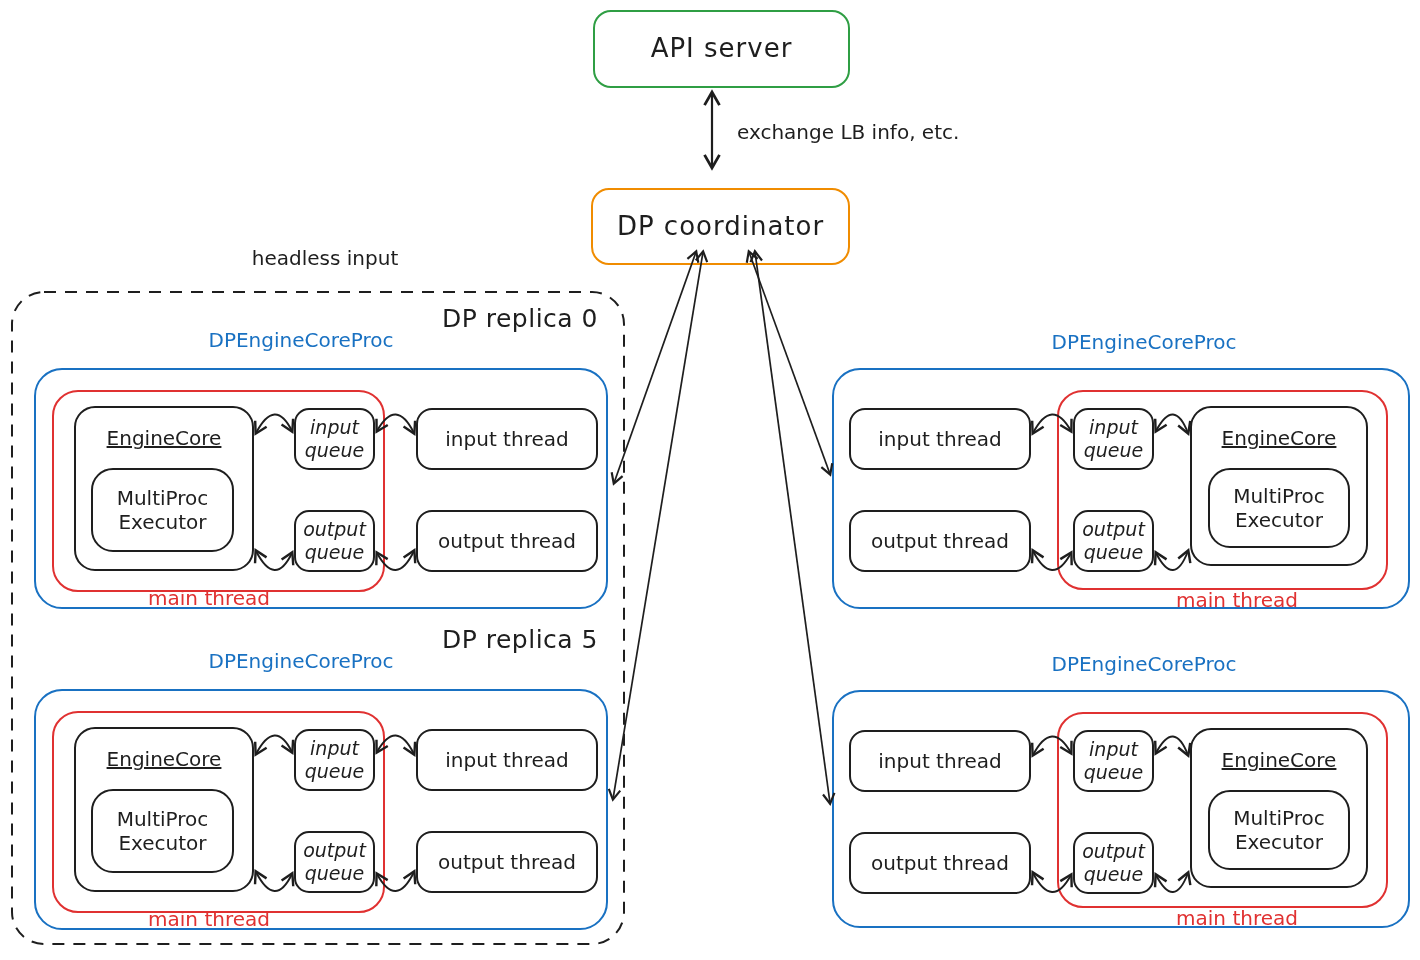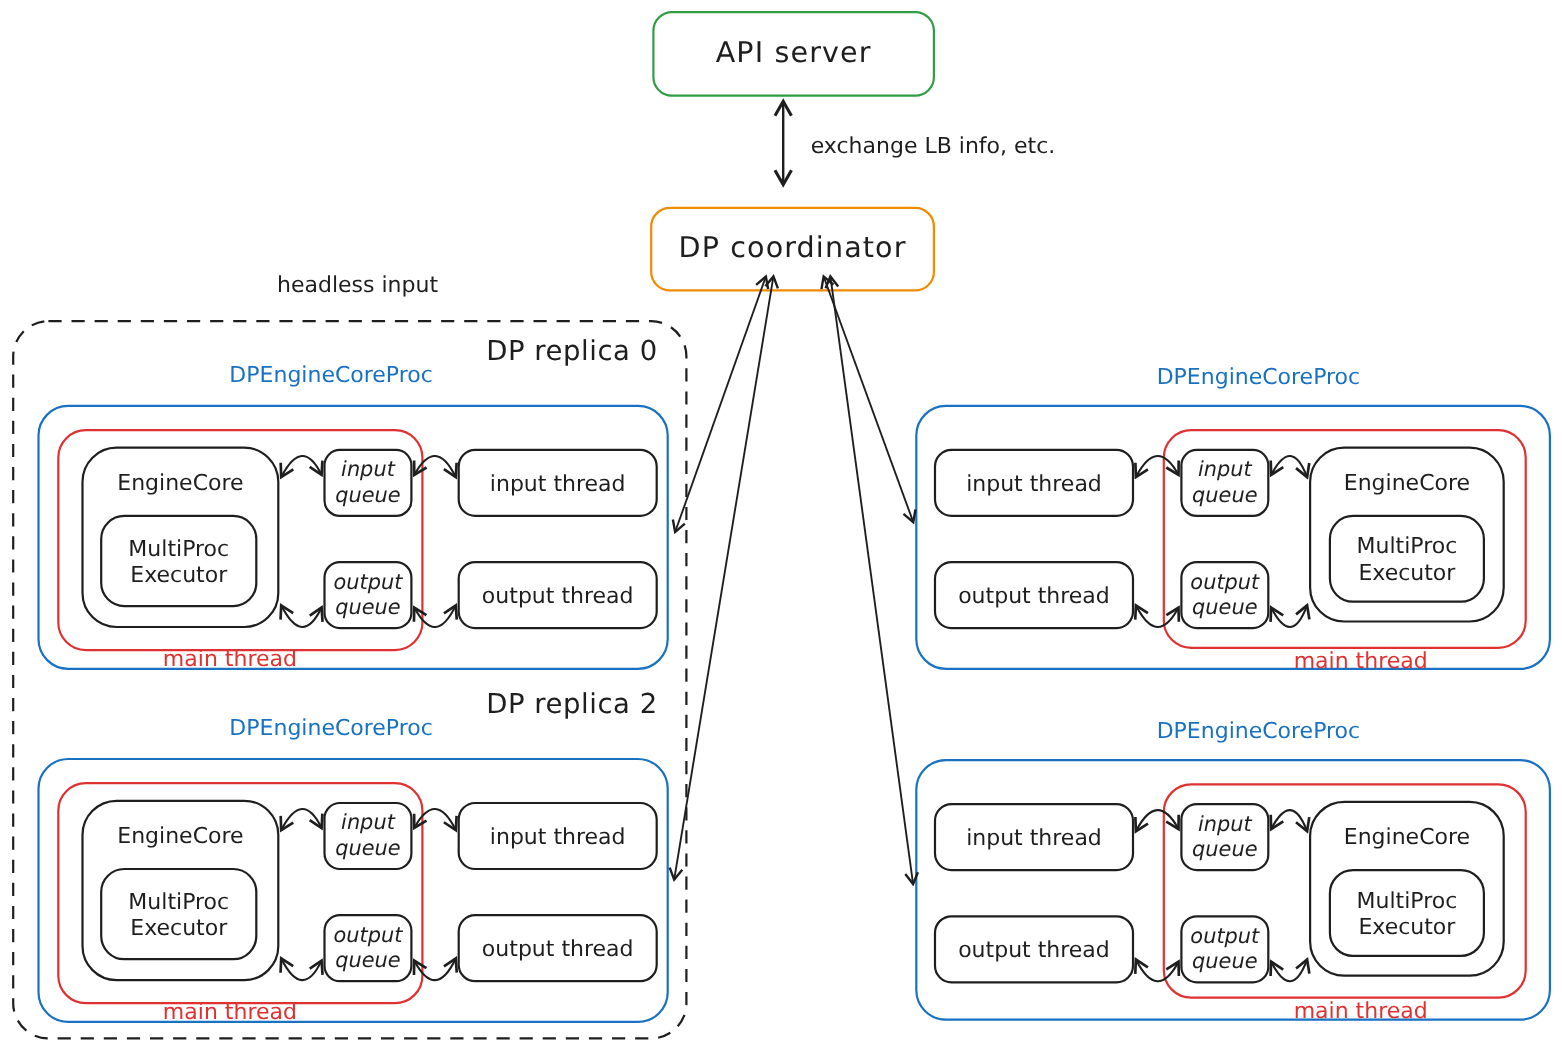--- a/index.html
+++ b/index.html
@@ -6,21 +6,21 @@
   #canvas{
     position:relative;width:1420px;height:960px;background:#ffffff;overflow:hidden;
     font-family:"DejaVu Sans","Liberation Sans",sans-serif;color:var(--ink,#1e1e1e);padding-left:31px;
   }
   .box{position:absolute;box-sizing:border-box;border:2.3px solid var(--ink,#1e1e1e);
        border-radius:18px;background:transparent;}
   .blue-box{border-color:var(--blue,#1971c2);border-radius:28px;border-width:2.4px;}
   .red-box{border-color:var(--red,#e03131);border-radius:26px;border-width:2.4px;}
   .green-box{border-color:var(--green,#2f9e44);border-width:2.6px;}
   .orange-box{border-color:var(--orange,#f08c00);border-width:2.6px;}
-  .engine-box{border-radius:32px;}
+  .engine-box{border-radius:21px;text-decoration:underline;}
   .center-text{display:flex;align-items:center;justify-content:center;text-align:center;line-height:1.2;}
   .top-text{display:flex;align-items:flex-start;justify-content:center;padding-top:18px;text-align:center;}
   .label{position:absolute;white-space:nowrap;}
   .lbl-center{text-align:center;white-space:normal;}
   .blue-text{color:var(--blue,#1971c2);}
   .red-text{color:var(--red,#e03131);}
   .f-title{font-size:25px;font-weight:500;letter-spacing:0.5px;}
   .f-node{font-size:26px;font-weight:500;letter-spacing:1px;}
   .f-box{font-size:20px;font-weight:500;}
   .f-queue{font-size:19px;font-weight:500;font-style:italic;}
@@ -65,21 +65,21 @@
     <div class="box center-text f-box" style="left:416px;top:408px;width:182px;height:62px;border-radius:16px;">
       <span>input thread</span>
     </div>
     <div class="box center-text f-box" style="left:416px;top:510px;width:182px;height:62px;border-radius:16px;">
       <span>output thread</span>
     </div>
     <div class="label f-box lbl-center red-text" style="left:139px;top:586px;width:140px;">main thread</div>
   </div>
 
   <div class="grp">
-    <div class="label f-title lbl-center" style="left:420px;top:625px;width:200px;">DP replica 2</div>
+    <div class="label f-title lbl-center" style="left:420px;top:625px;width:200px;">DP replica 5</div>
     <div class="label f-box lbl-center blue-text" style="left:201px;top:649px;width:200px;">DPEngineCoreProc</div>
     <div class="box blue-box" style="left:34px;top:689px;width:574px;height:241px;"></div>
     <div class="box red-box" style="left:52px;top:711px;width:333px;height:202px;"></div>
     <div class="box engine-box top-text f-box" style="left:74px;top:727px;width:180px;height:165px;">
       <span>EngineCore</span>
     </div>
     <div class="box center-text f-box" style="left:91px;top:789px;width:143px;height:84px;border-radius:22px;">
       <span>MultiProc Executor</span>
     </div>
     <div class="box center-text f-queue" style="left:294px;top:729px;width:81px;height:62px;border-radius:15px;">

